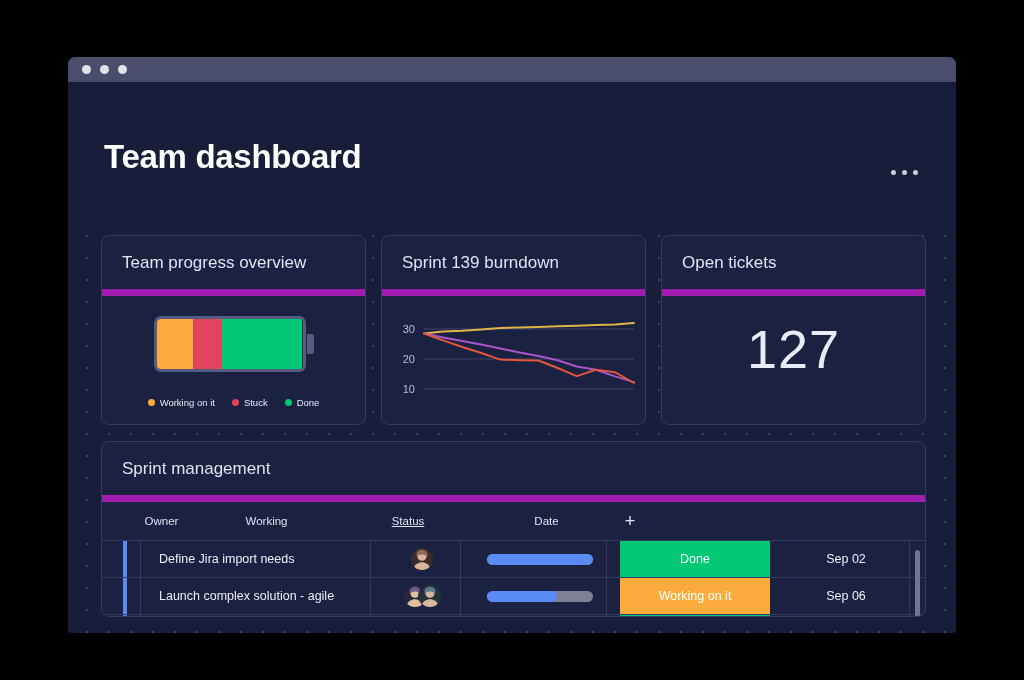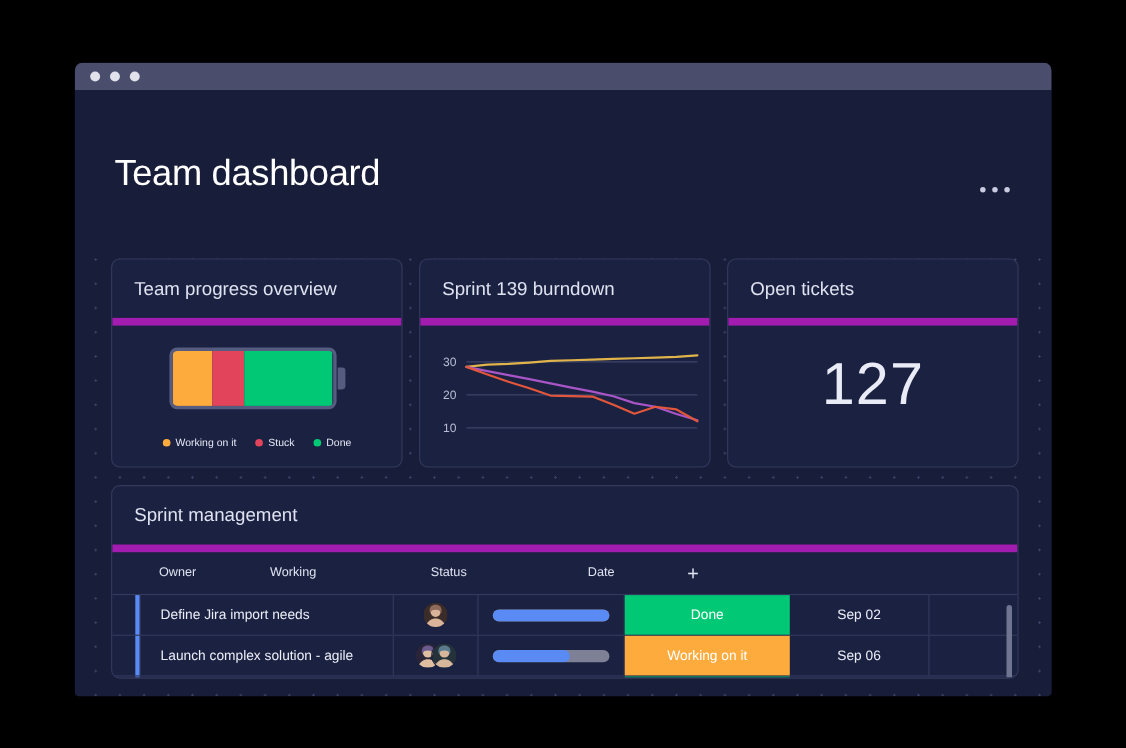--- a/index.html
+++ b/index.html
@@ -35,21 +35,21 @@
     background: #181d39;
   }
 
   .page-head {
     position: relative;
     height: 137px;
     padding: 56px 0 0 36px;
   }
   .page-title {
     font-size: 33px;
-    font-weight: 400;
+    font-weight: 700;
     color: #ffffff;
     letter-spacing: -0.3px;
   }
   .kebab {
     position: absolute;
     right: 38px; top: 88px;
     display: flex; gap: 6px;
   }
   .kebab span { width: 5px; height: 5px; border-radius: 50%; background: #c9cbe0; }
 
@@ -143,32 +143,33 @@
     color: #5a8bf5;
     flex: 0 0 256px;
   }
   .th {
     font-size: 11.5px;
     color: #dfe2f0;
     text-align: center;
   }
   .th-owner { flex: 0 0 77px; }
   .th-timeline { flex: 0 0 133px; }
-  .th-status { flex: 0 0 150px; }
+  .th-status { flex: 0 0 150px; text-decoration: underline; }
   .th-date { flex: 0 0 127px; }
   .th-plus {
     flex: 0 0 40px;
     font-size: 18px; color: #dfe2f0;
     line-height: 1;
   }
 
   .row {
     display: flex; align-items: stretch;
     height: 37px;
     border-top: 1px solid #343a5e;
+    gap: 13px;
   }
   .row-accent {
     flex: 0 0 4px;
     background: #5a8bf5;
     margin-left: 21px;
   }
   .cell {
     display: flex; align-items: center;
     justify-content: center;
     border-right: 1px solid #343a5e;

